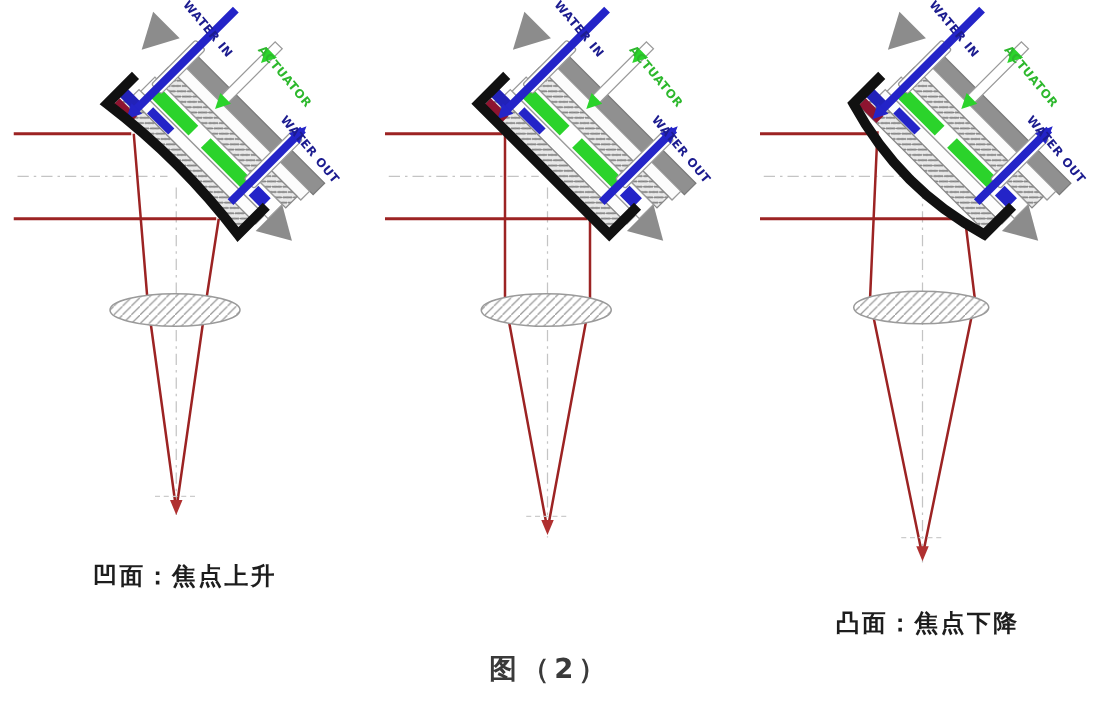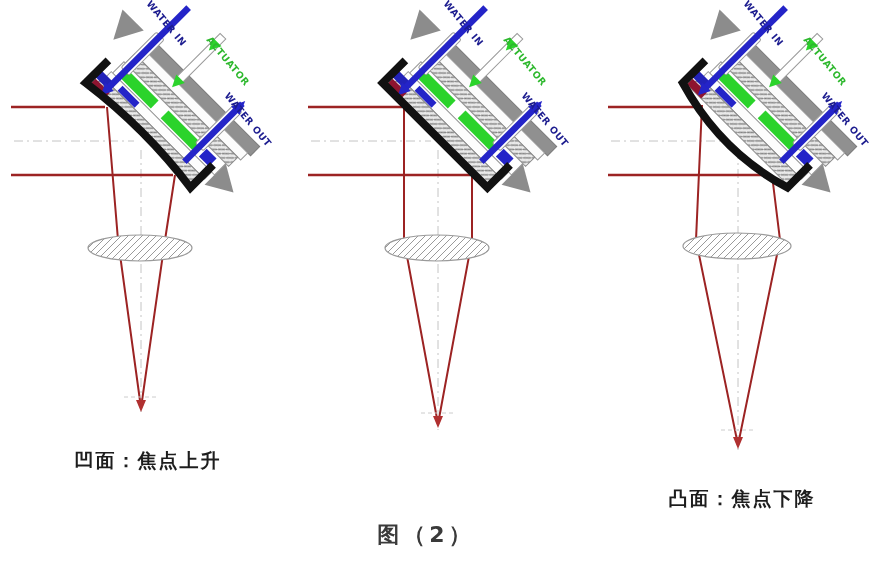--- a/index.html
+++ b/index.html
@@ -16,21 +16,21 @@
     width:290px;
     text-align:center;
     font-size:19px;
     font-weight:bold;
     color:#1d1d1d;
     letter-spacing:2px;
     font-family:"DejaVu Sans","Liberation Sans",sans-serif;
   }
   #figure-caption{
     position:absolute;
-    left:286px;top:520px;width:280px;
+    left:300px;top:520px;width:280px;
     text-align:center;
     font-size:22px;
     font-weight:bold;
     color:#3a3a3a;
     letter-spacing:4px;
   }
   text.pipe-label{
     font-size:9.5px;
     font-weight:bold;
     letter-spacing:0.5px;

